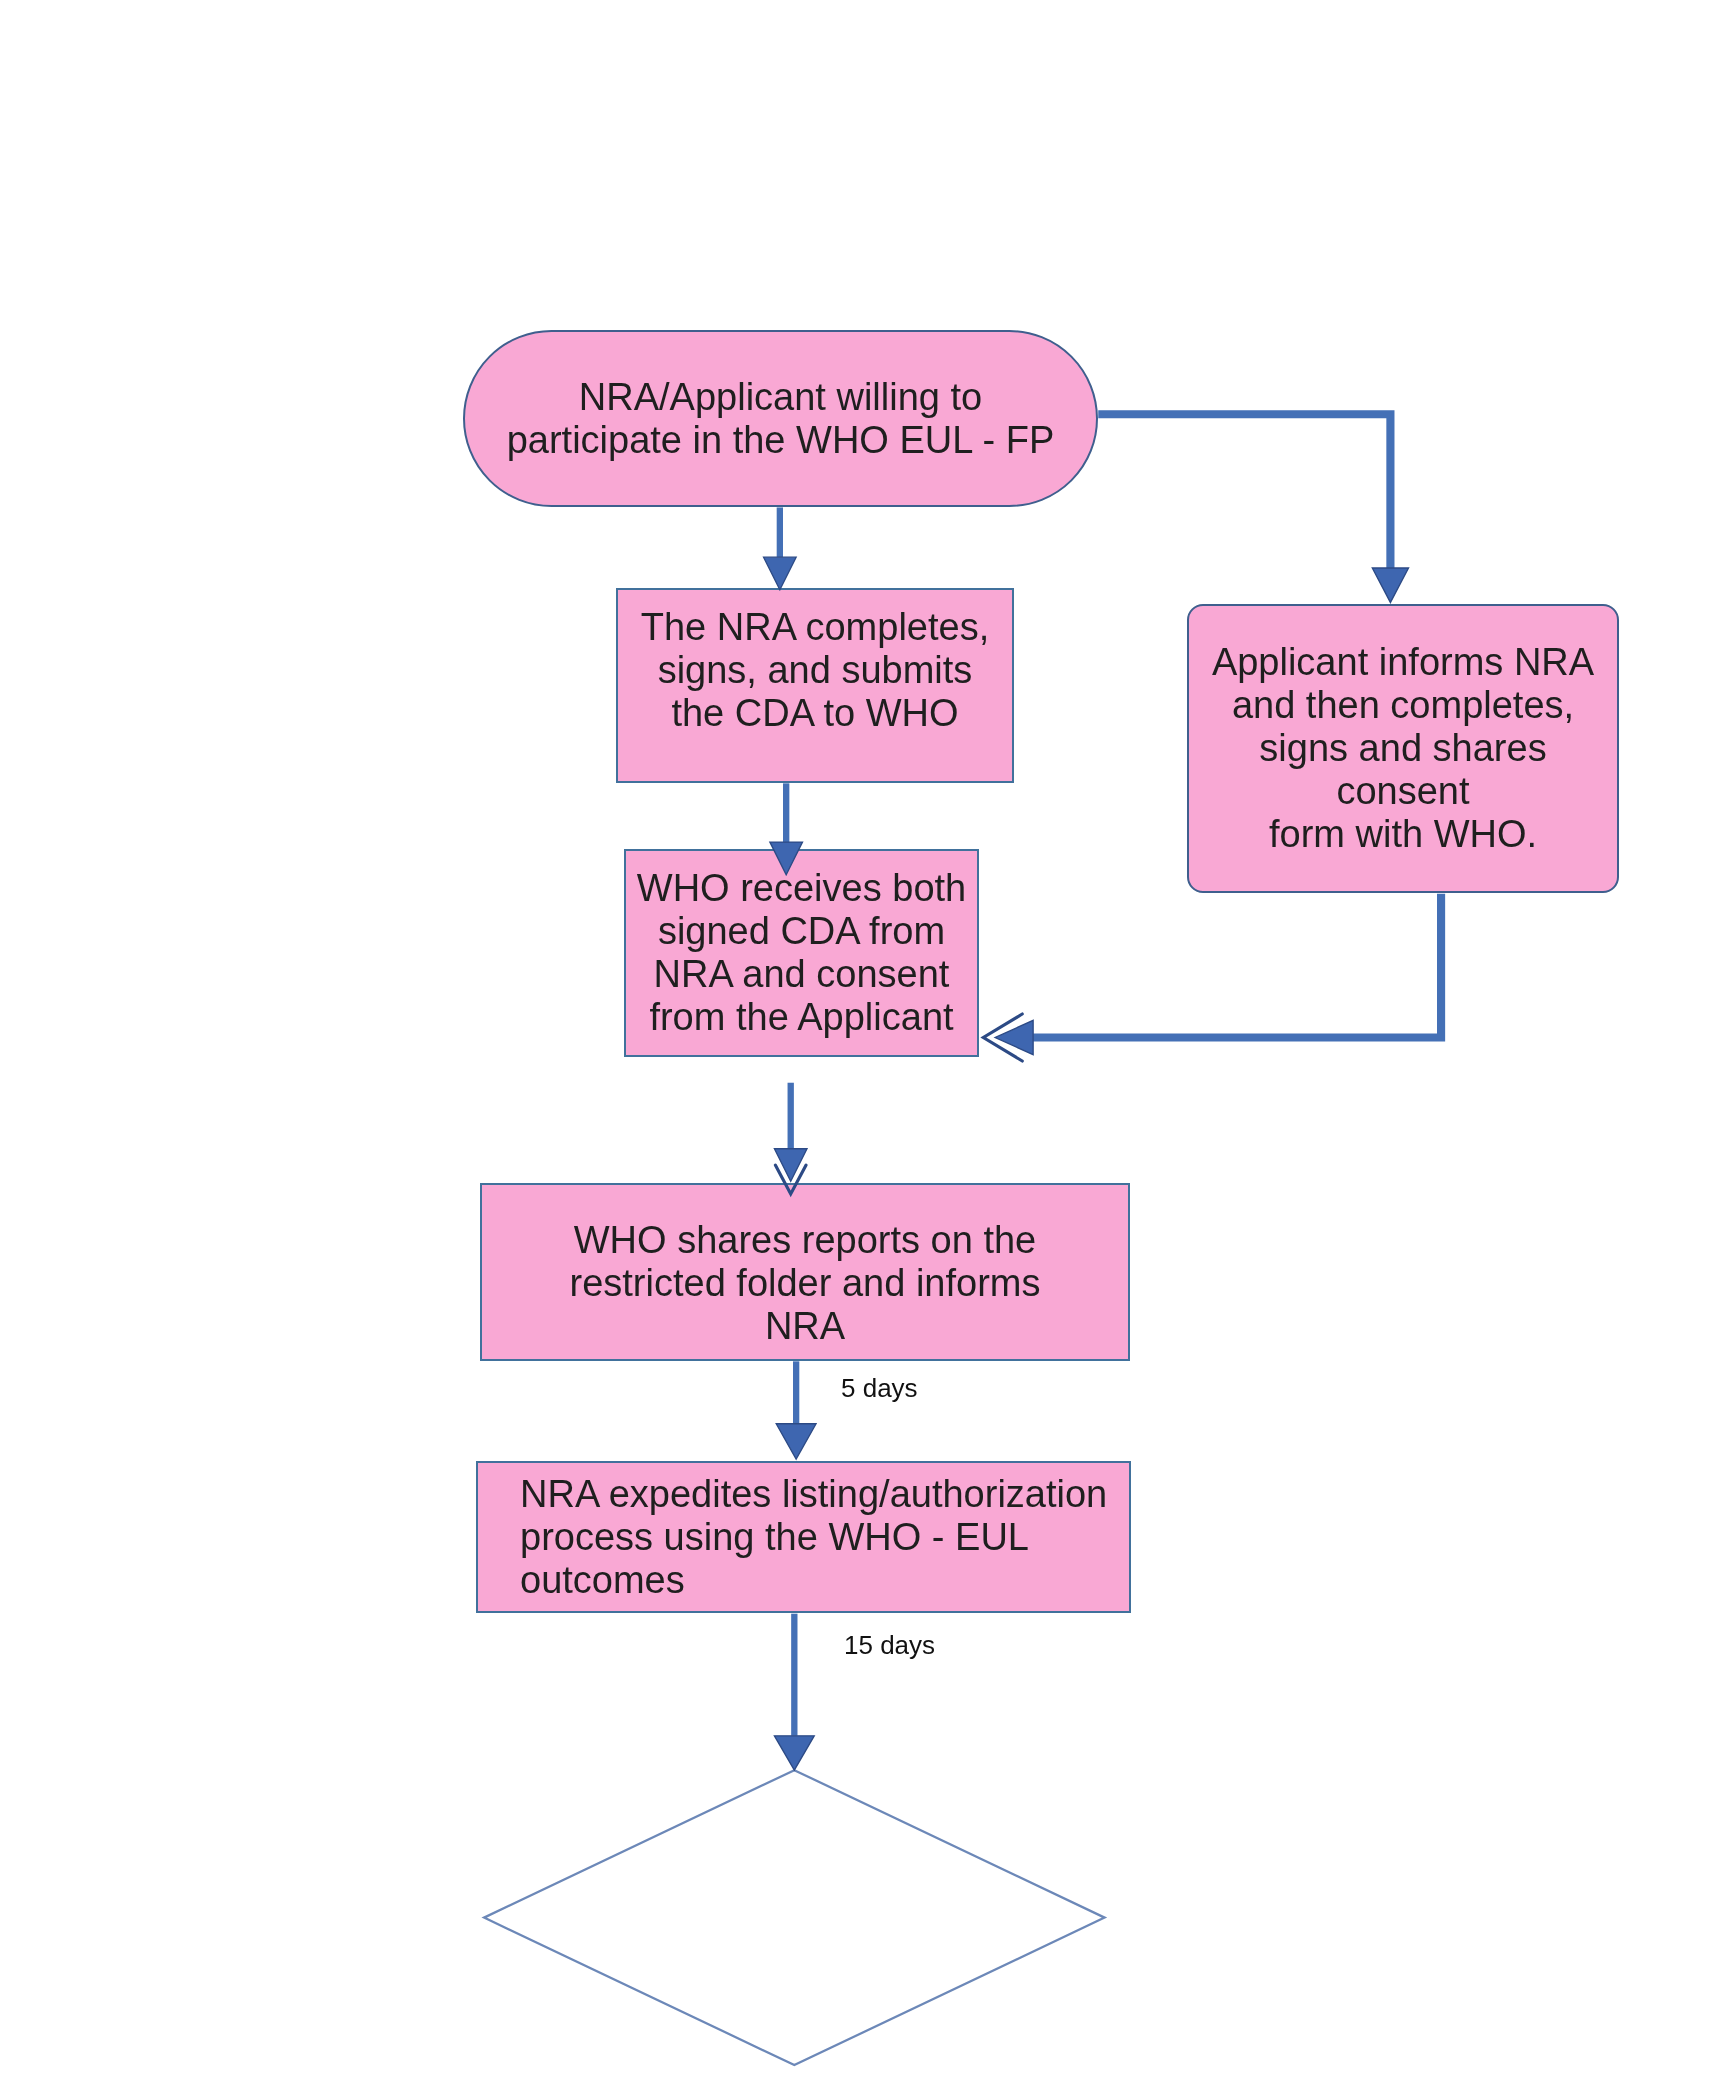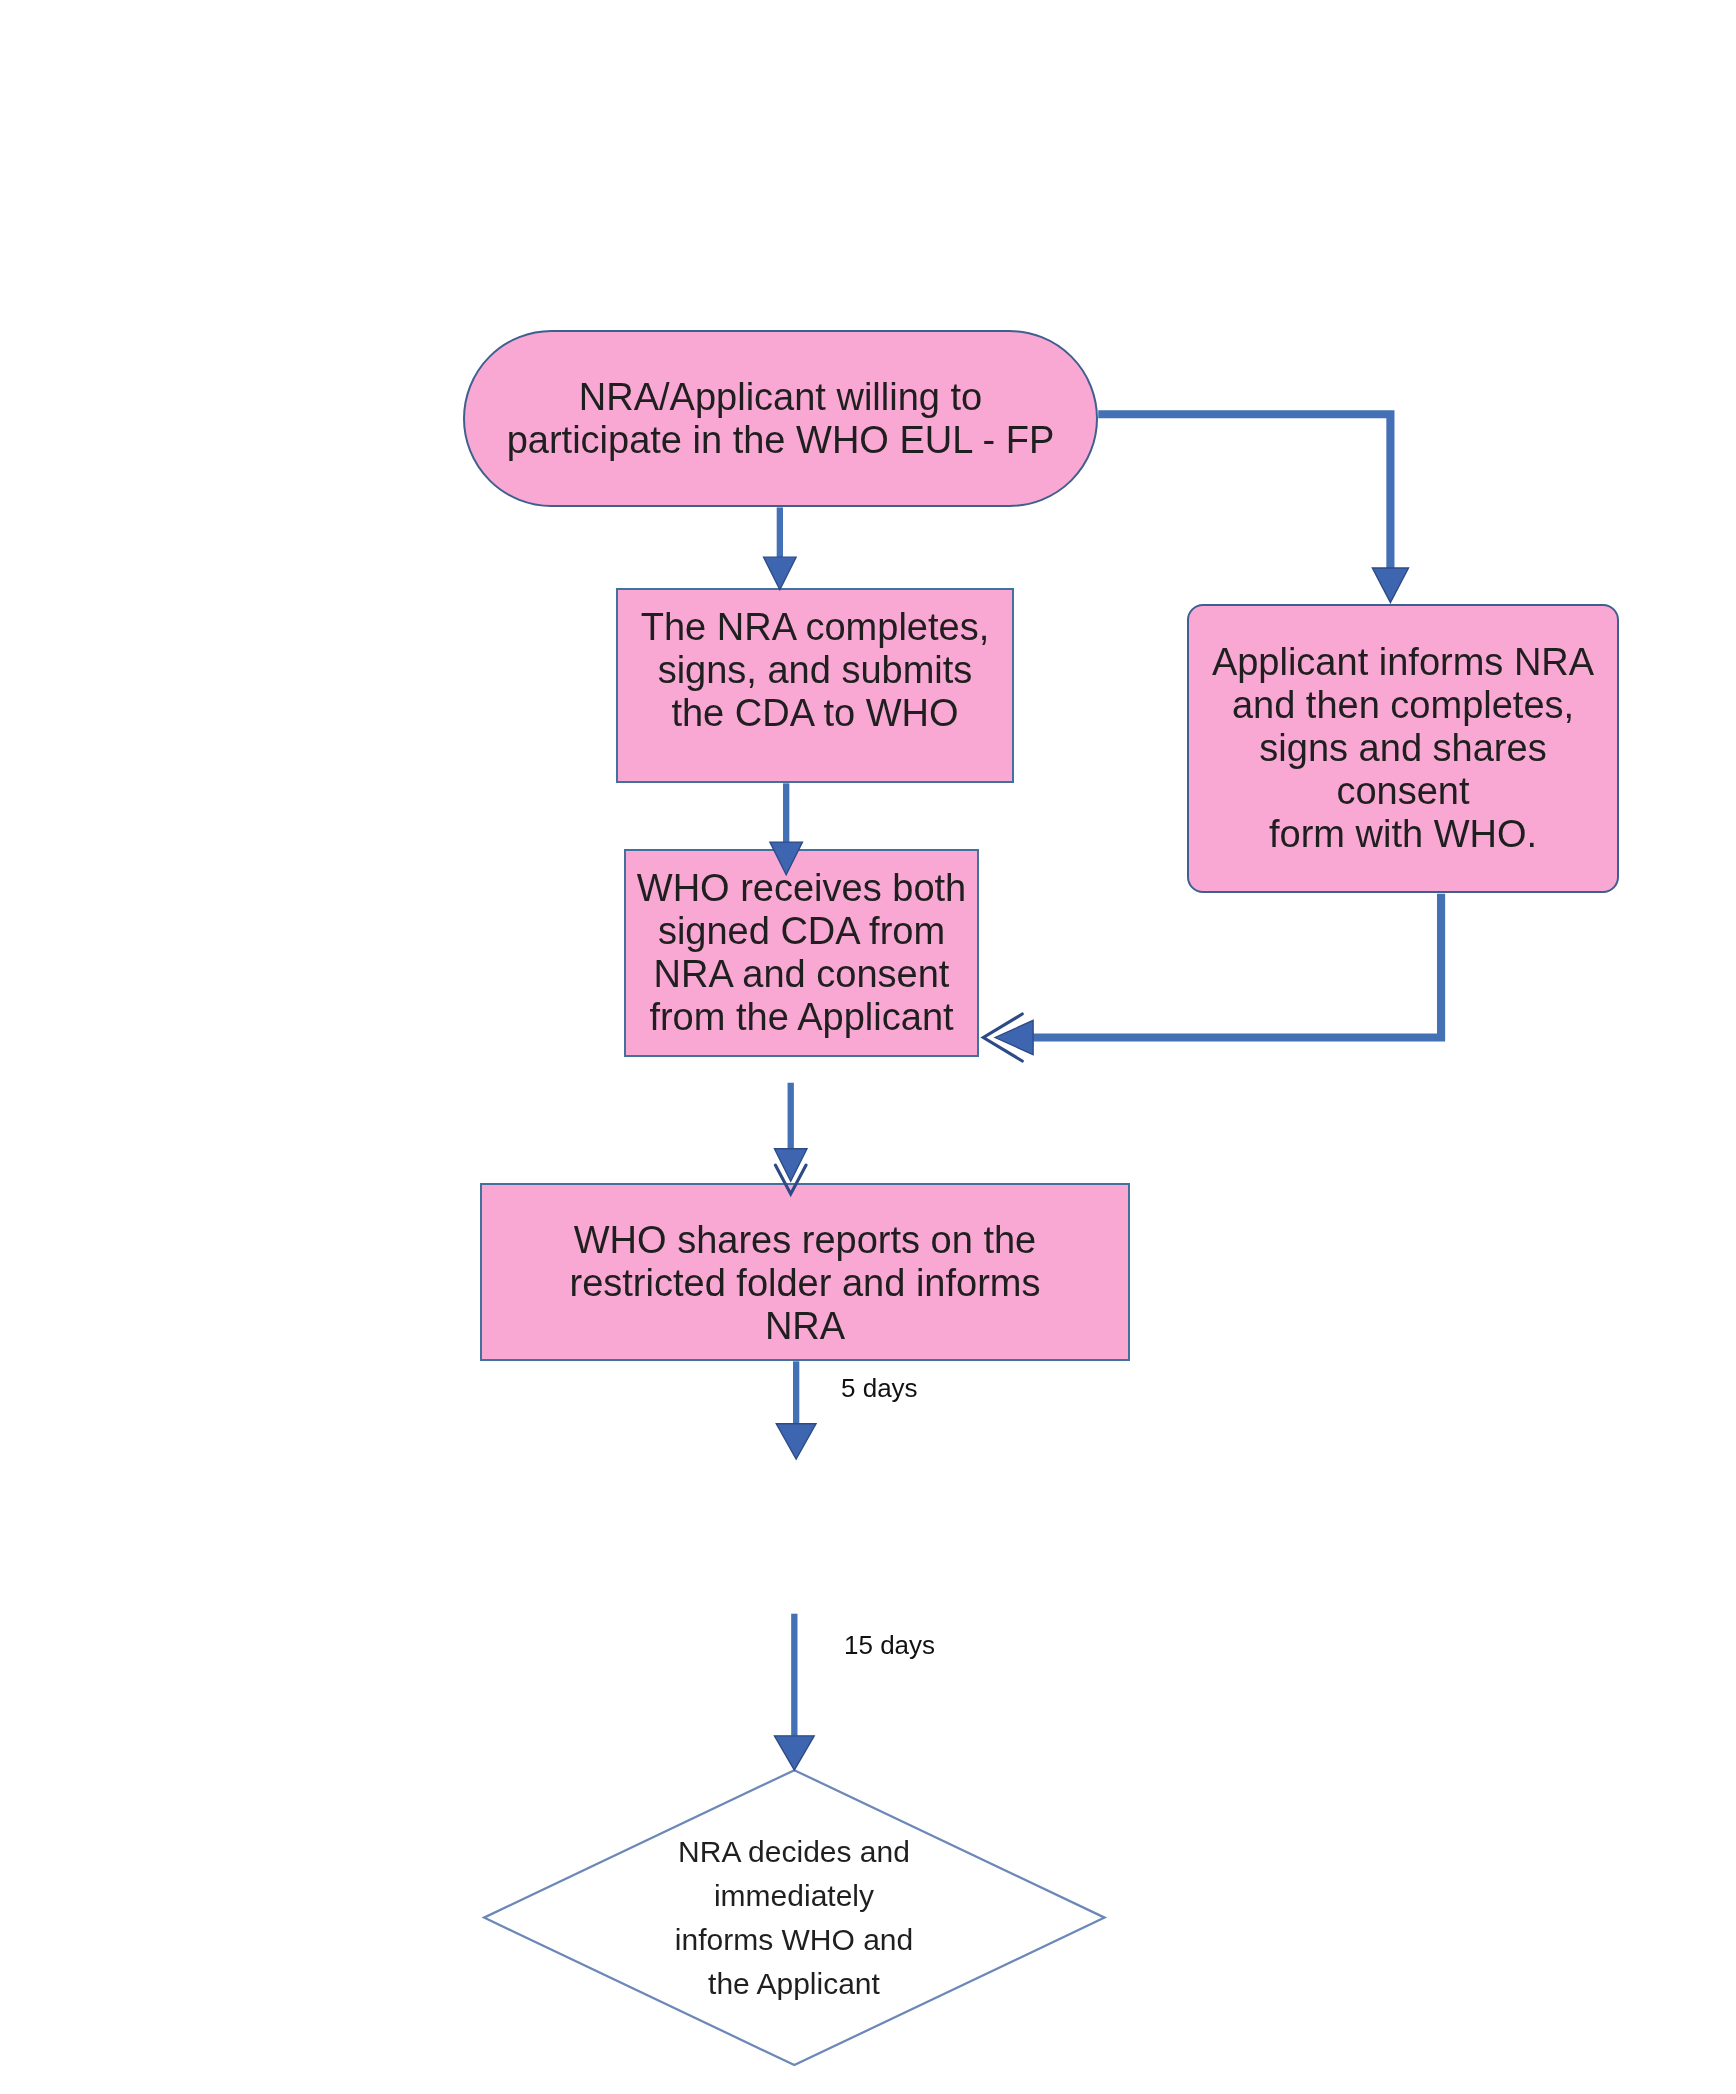--- a/index.html
+++ b/index.html
@@ -130,20 +130,25 @@
 NRA and consent
 from the Applicant</div>
   </div>
 
   <div class="node rect rect-who-shares">
     <div class="node-text">WHO shares reports on the
 restricted folder and informs
 NRA</div>
   </div>
 
+  <div class="node rect rect-nra-expedites">
+    <div class="node-text">NRA expedites listing/authorization
+process using the WHO - EUL
+outcomes</div>
+  </div>
 
   <svg class="overlay" viewBox="0 0 1920 2315" aria-hidden="true">
 
     <polygon class="diamond-shape" points="878,1957 1221,2120 878,2283 535,2120"></polygon>
 
     <path class="conn" d="M862 561 L862 616"></path>
     <polygon class="head" points="844,616 880,616 862,652"></polygon>
 
     <path class="conn" d="M869 866 L869 931"></path>
     <polygon class="head" points="851,931 887,931 869,967"></polygon>
@@ -159,22 +164,18 @@
     <polygon class="head" points="856,1270 892,1270 874,1306"></polygon>
     <path class="head-open" d="M857 1288 L874 1320 L891 1288"></path>
 
     <path class="conn" d="M880 1505 L880 1574"></path>
     <polygon class="head" points="858,1574 902,1574 880,1613"></polygon>
 
     <path class="conn" d="M878 1784 L878 1919"></path>
     <polygon class="head" points="856,1919 900,1919 878,1957"></polygon>
   </svg>
 
-  <div class="diamond-text">NRA decides and
-immediately
-informs WHO and
-the Applicant</div>
 
   <div class="edge-label edge-label-5">5 days</div>
   <div class="edge-label edge-label-15">15 days</div>
 
 </div>
 
 
 </body></html>

